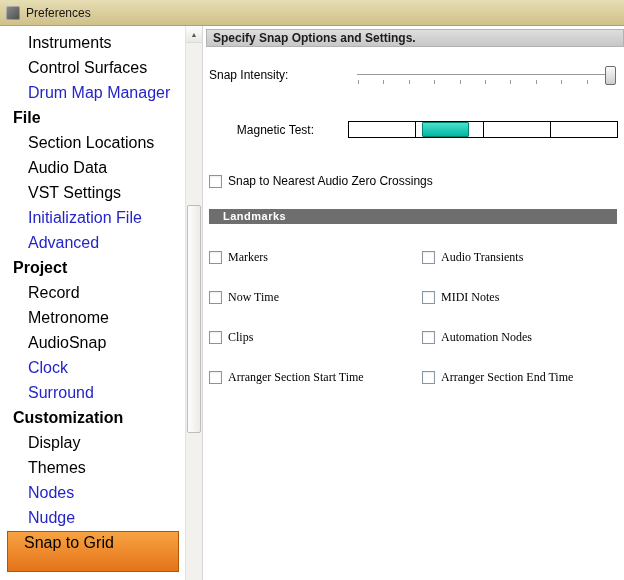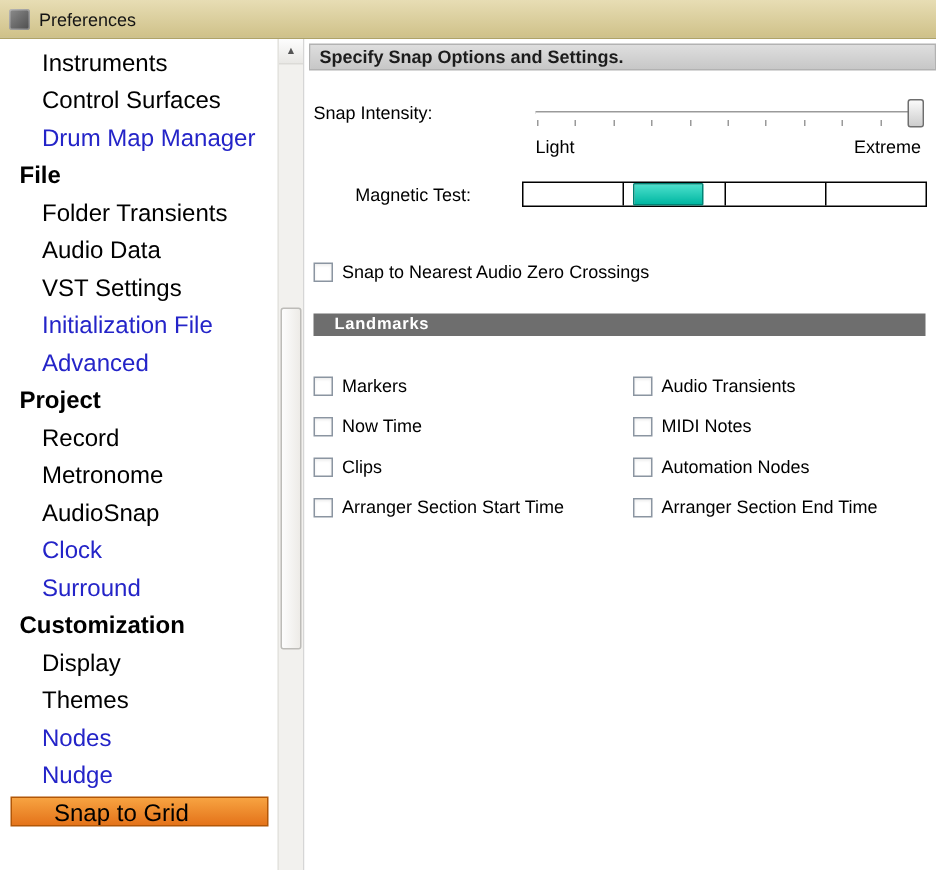--- a/index.html
+++ b/index.html
@@ -25,22 +25,22 @@
   
   .sidebar{ width:203px; position:relative; background:#fff; border-right:1px solid #d6d6d6; }
   .side-list{ padding-top:4px; width:186px; }
   .side-item{
     height:25px; line-height:25px; font-size:16px; padding-left:28px;
     white-space:nowrap; overflow:hidden; cursor:default; color:#000;
   }
   .side-item.hdr{ padding-left:13px; font-weight:bold; }
   .side-item.blue{ color:var(--link-blue); }
   .side-item.sel{
-    margin-left:7px; width:172px; height:20px; line-height:21px; margin-top:1px;
-    padding-left:28px;
+    margin-left:7px; width:172px; height:41px; line-height:21px; margin-top:1px;
+    padding-left:16px;
     background:linear-gradient(var(--accent-top), var(--accent-bottom));
     border:1px solid var(--accent-border);
   }
 
   
   .scrollbar{
     position:absolute; top:0; right:0; width:17px; height:554px;
     background:#f2f1ee; border-left:1px solid #e4e3df;
   }
   .sb-btn{
@@ -108,40 +108,40 @@
   }
   .row-zero{ margin-top:36px; }
 
   .landmarks-bar{
     margin:21px 7px 0 6px; height:15px; line-height:15px; padding-left:14px;
     background:var(--landmarks-gray); color:#fff;
     font-size:11px; font-weight:bold; letter-spacing:.5px;
   }
   .landmarks-grid{
     margin:26px 0 0 6px; display:grid;
-    grid-template-columns:213px 1fr; row-gap:13px; font-size:12px;
+    grid-template-columns:213px 1fr; row-gap:25px; font-size:12px;font-family:Liberation Serif, serif;
   }
 </style>
 </head>
 <body>
 
 <div class="titlebar">
   <span class="app-icon"></span>
   <span class="title-text">Preferences</span>
 </div>
 
 <div class="main">
 
   <div class="sidebar">
     <div class="side-list">
         <div class="side-item child">Instruments</div>
         <div class="side-item child">Control Surfaces</div>
         <div class="side-item child blue">Drum Map Manager</div>
         <div class="side-item hdr">File</div>
-        <div class="side-item child">Folder Transients</div>
+        <div class="side-item child">Section Locations</div>
         <div class="side-item child">Audio Data</div>
         <div class="side-item child">VST Settings</div>
         <div class="side-item child blue">Initialization File</div>
         <div class="side-item child blue">Advanced</div>
         <div class="side-item hdr">Project</div>
         <div class="side-item child">Record</div>
         <div class="side-item child">Metronome</div>
         <div class="side-item child">AudioSnap</div>
         <div class="side-item child blue">Clock</div>
         <div class="side-item child blue">Surround</div>
@@ -173,24 +173,20 @@
             <div class="tick"></div>
             <div class="tick"></div>
             <div class="tick"></div>
             <div class="tick"></div>
             <div class="tick"></div>
             <div class="tick"></div>
             <div class="tick"></div>
             <div class="tick"></div>
           </div>
         <div class="slider-thumb"></div>
-        <div class="slider-labels">
-          <span>Light</span>
-          <span>Extreme</span>
-        </div>
       </div>
     </div>
 
     <div class="row row-mag">
       <span class="field-label mag-label">Magnetic Test:</span>
       <div class="mag-bar">
           <div class="mcell"></div>
           <div class="mcell">
             <div class="mfill"></div>
           </div>

